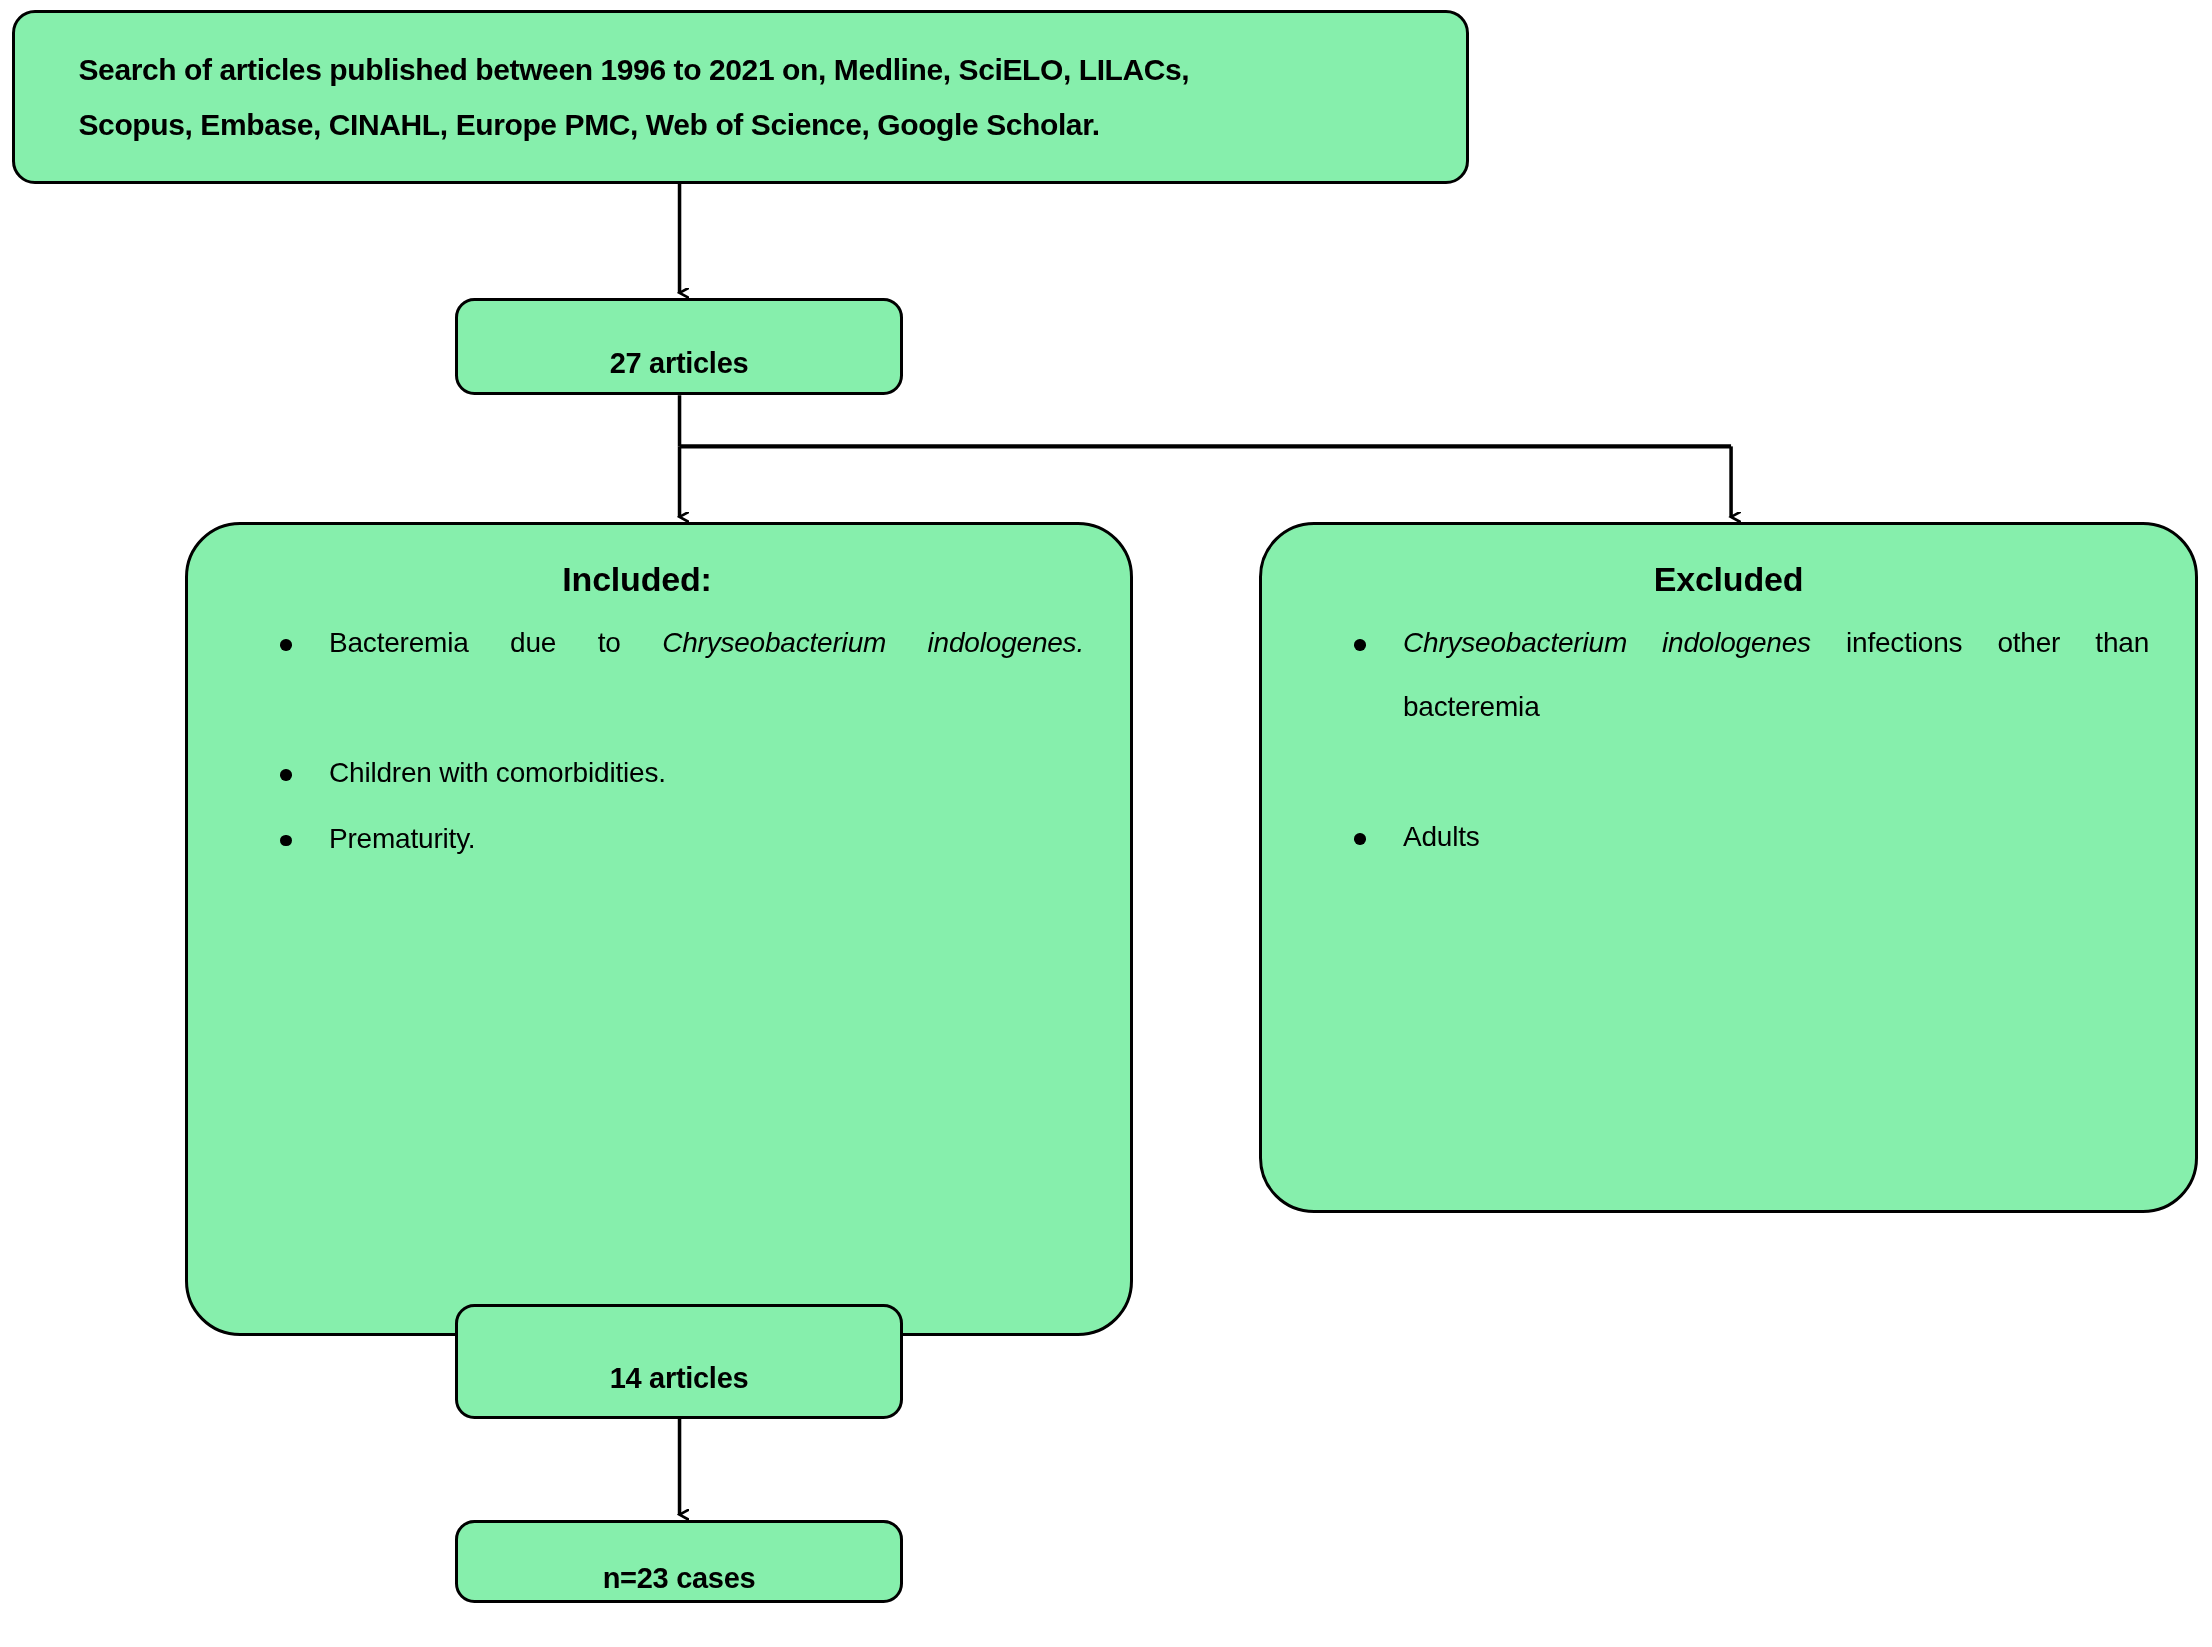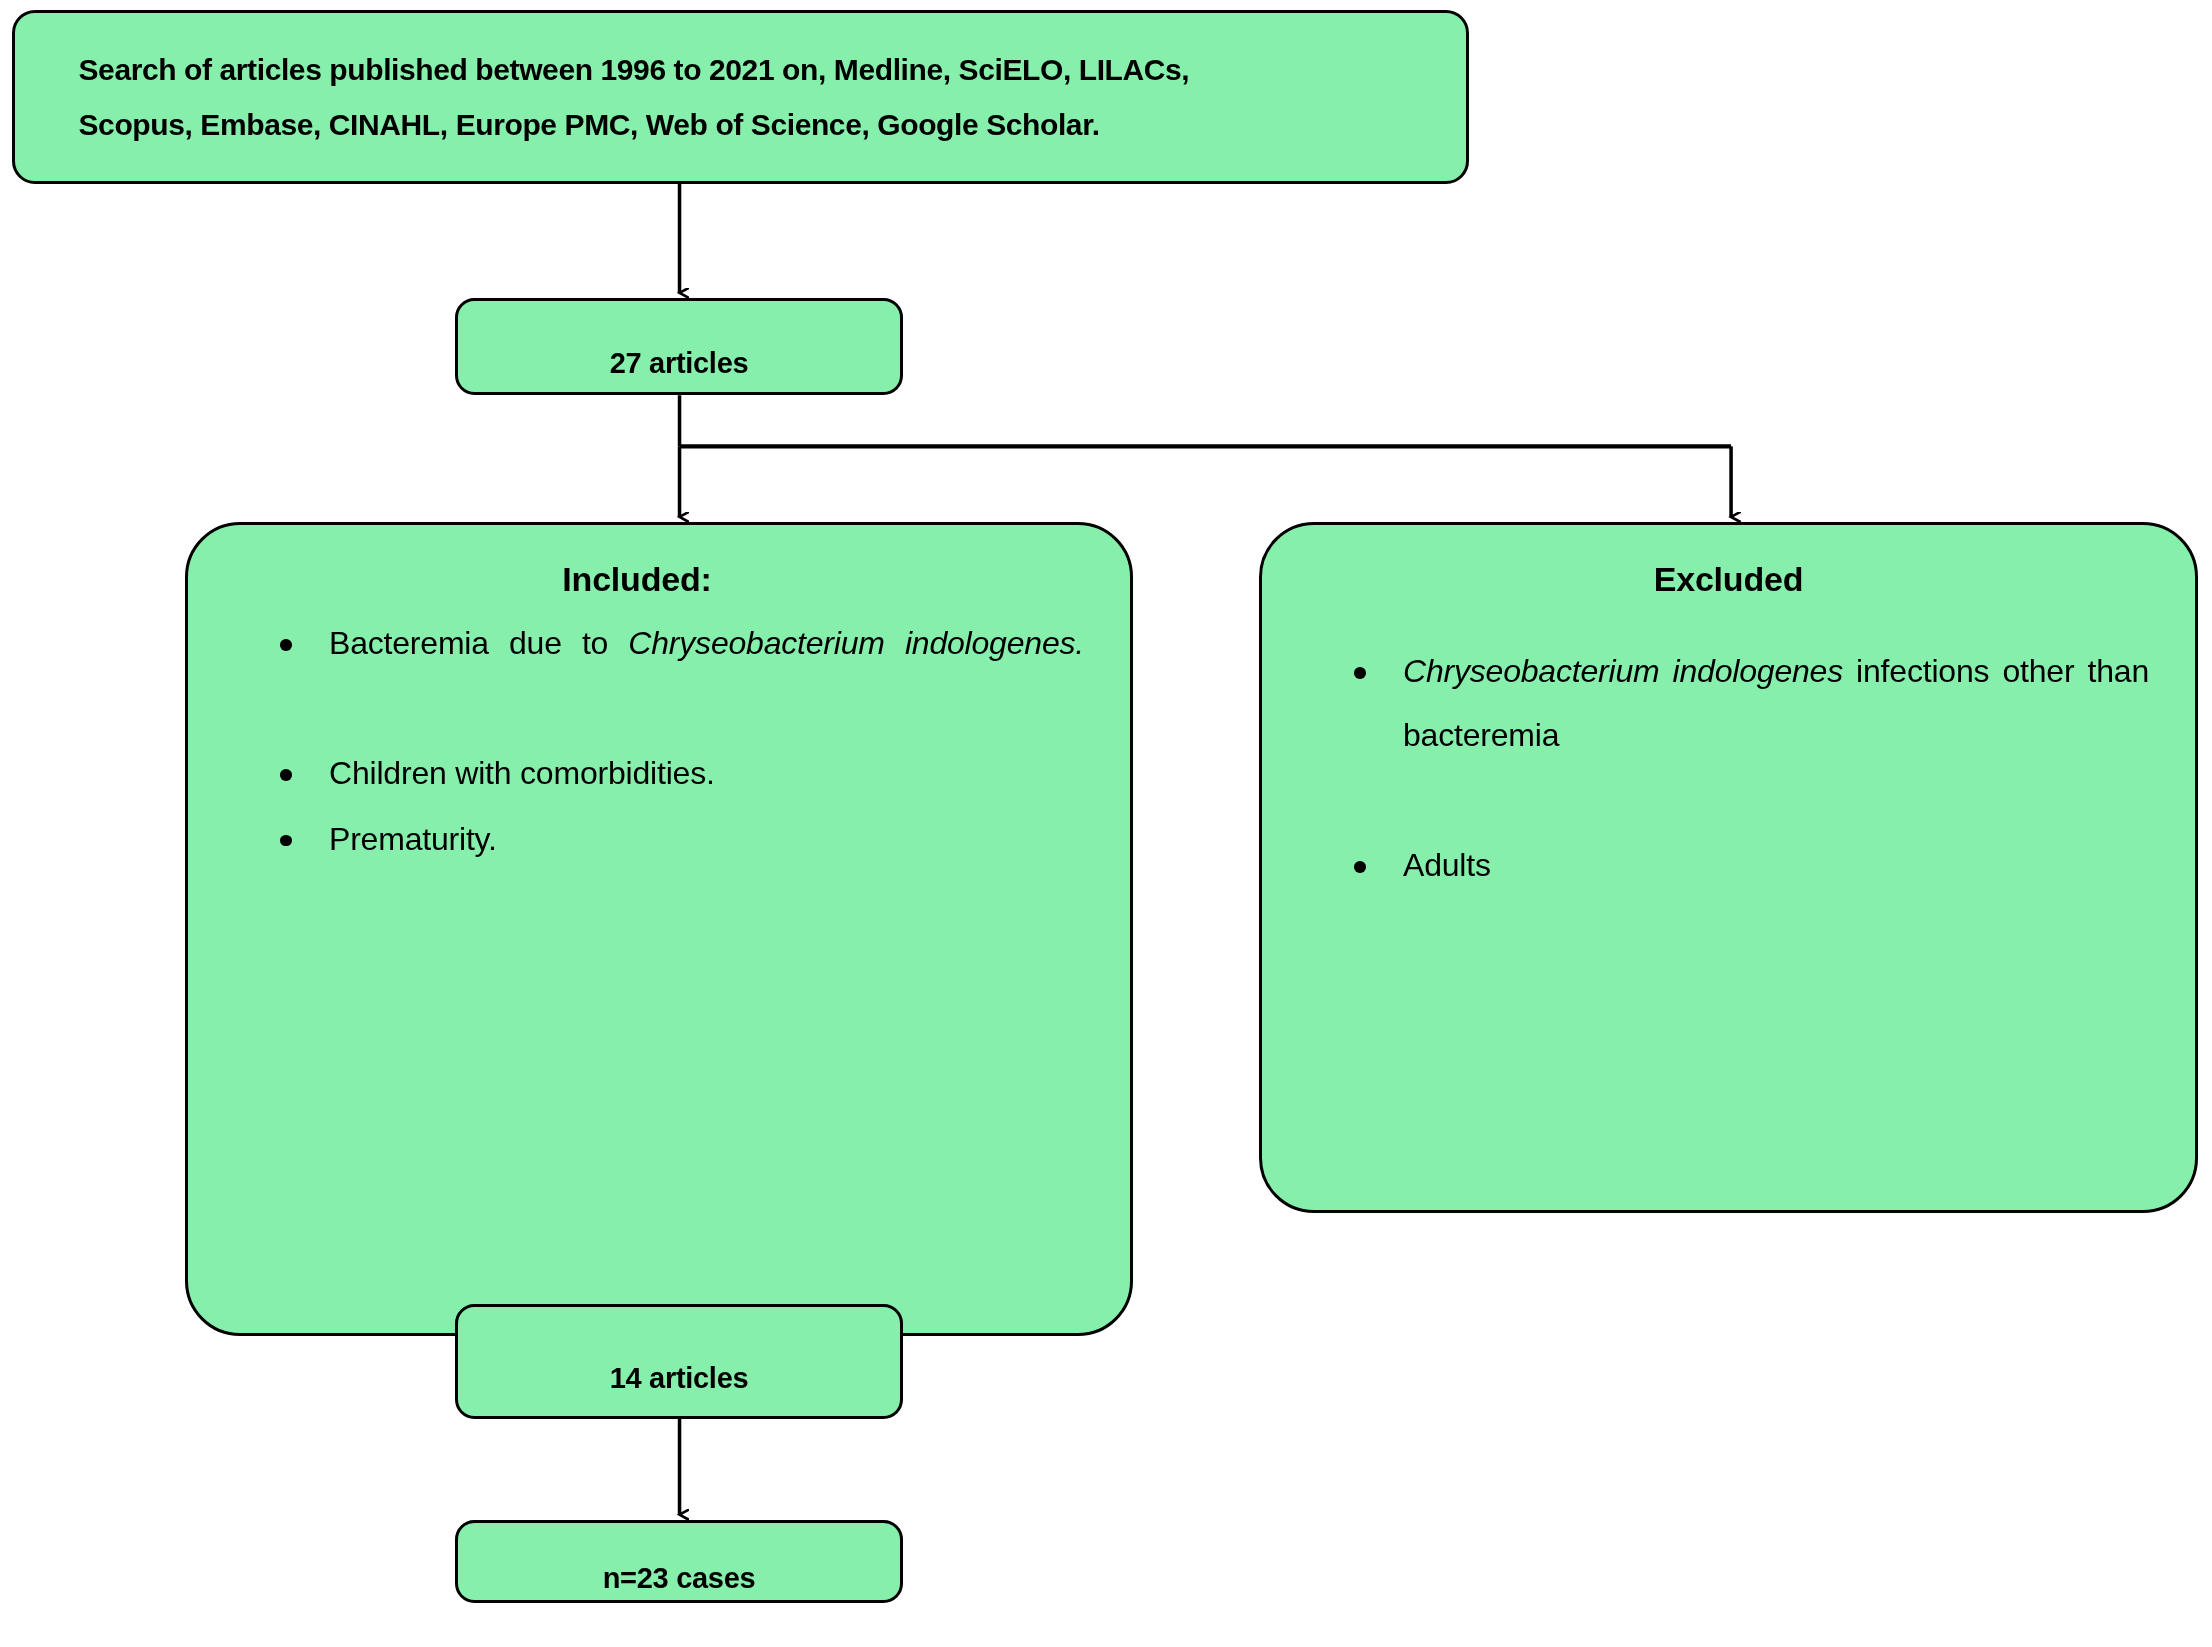--- a/index.html
+++ b/index.html
@@ -96,39 +96,38 @@
     left: 185px;
     top: 522px;
     width: 948px;
     height: 814px;
   }
   #excluded-box {
     left: 1259px;
     top: 522px;
     width: 939px;
     height: 691px;
-    gap: 28px;
   }
   .criteria-heading {
     font-size: 34px;
     font-weight: 700;
     text-align: center;
     letter-spacing: -0.2px;
     margin-bottom: 12.4px;
   }
   #included-box .criteria-heading { margin-left: -44px; }
   ul.criteria-list {
     list-style: none;
     margin: 0;
     padding: 0;
   }
   ul.criteria-list > li {
     position: relative;
     padding-left: 95px;
-    font-size: 32px;
+    font-size: 28px;
     line-height: 64px;
     letter-spacing: -0.2px;
     text-align: justify;
     text-justify: inter-word;
     margin-bottom: 1.8px;
   }
   ul.criteria-list > li::before {
     content: "";
     position: absolute;
     left: 46px;

